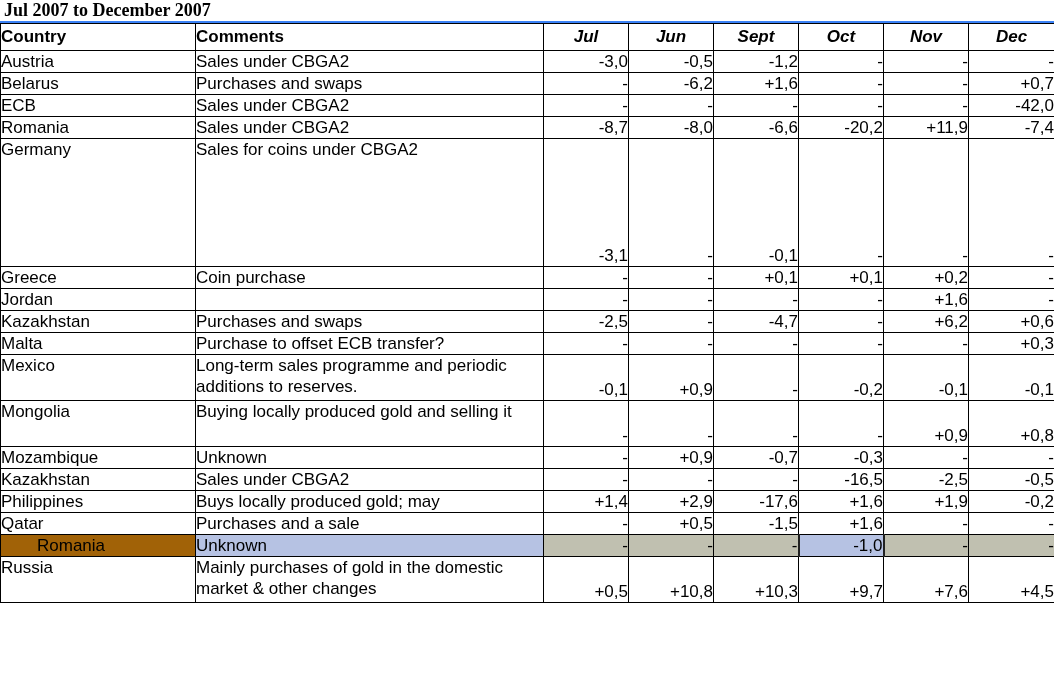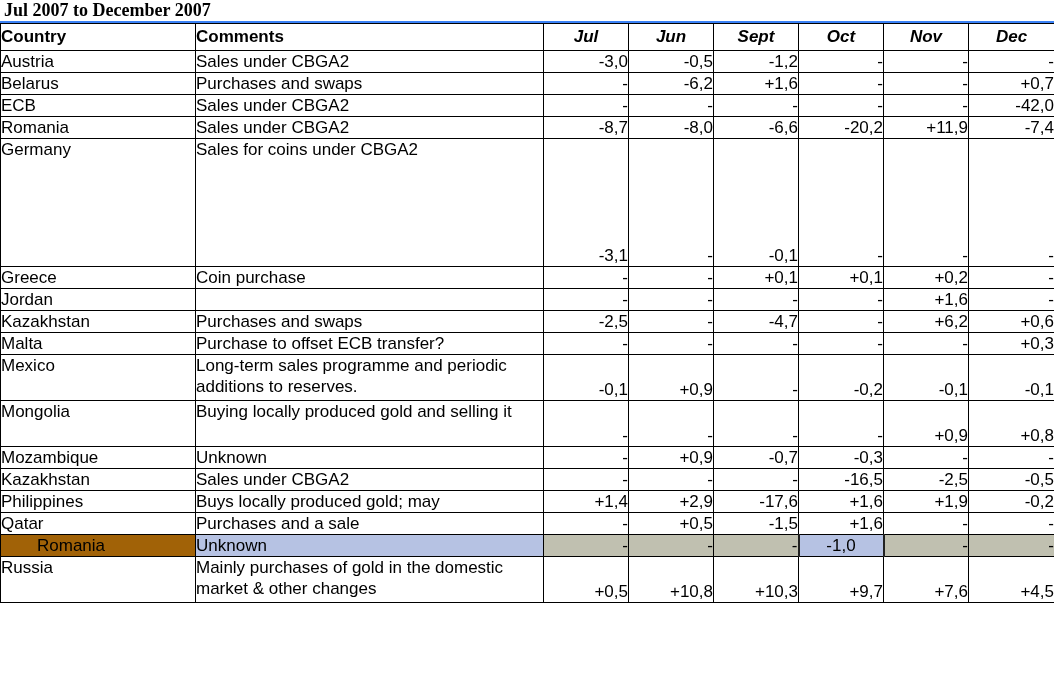--- a/index.html
+++ b/index.html
@@ -100,21 +100,20 @@
   tr.selected td.comments {
     background: #b6c2e3;
   }
   tr.selected td.val {
     background: #c0c0b0;
   }
   tr.selected td.val.hl {
     background: #b6c2e3;
     border-left: 2px solid #222222;
     border-right: 2px solid #222222;
-    text-align: center;
   }
   tr.selected td {
     border-top: 1px solid #000000;
     border-bottom: 1px solid #000000;
   }
   .h-21 { height: 21px; }
   .h-germany { height: 128px; }
   .h-2line { height: 46px; }
 </style>
 </head>

